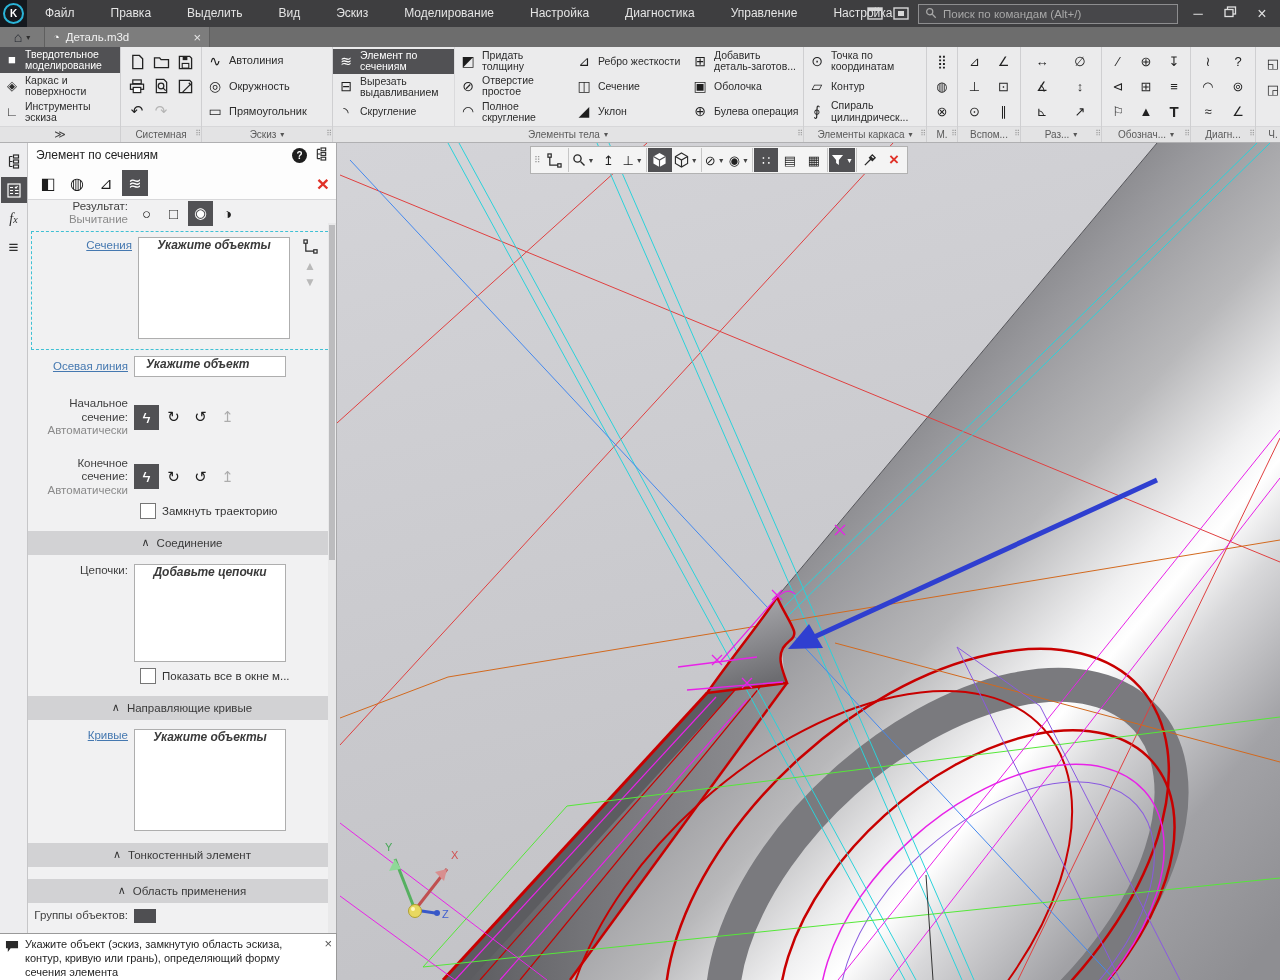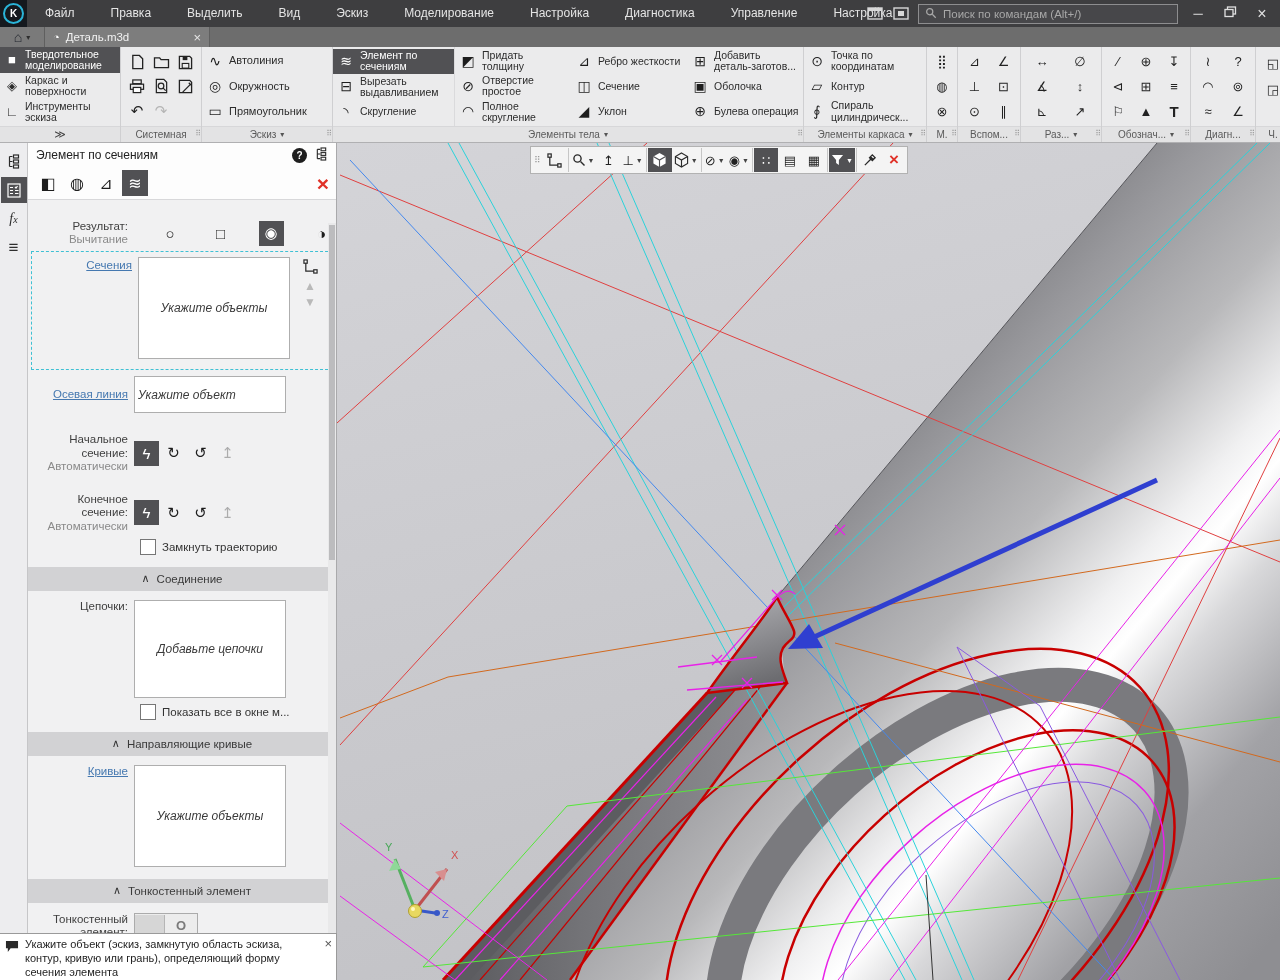--- a/index.html
+++ b/index.html
@@ -59,23 +59,23 @@
   .p-cmd{height:24px;background:#fdfdfd;display:flex;align-items:center;gap:8px;padding:0 8px;font-size:12px;color:#222;}
   .p-cmd .help{margin-left:auto;width:15px;height:15px;border-radius:50%;background:#1e1e1e;color:#fff;font-size:10px;font-weight:bold;display:flex;align-items:center;justify-content:center;}
   .p-ops{height:32px;background:#fdfdfd;border-bottom:1px solid #d8d8da;display:flex;align-items:center;gap:3px;padding:0 7px;}
   .op-btn{width:26px;height:26px;display:flex;align-items:center;justify-content:center;font-size:16px;color:#1d1d1d;}
   .op-btn.active{background:#515154;color:#fff;}
   .p-close{margin-left:auto;color:#e03228;font-size:21px;font-weight:bold;line-height:1;}
   .prow{display:flex;align-items:flex-start;margin:5px 0;}
   .lblcol{width:106px;text-align:right;padding-right:6px;box-sizing:border-box;color:#3f3f3f;line-height:1.15;}
   .lblcol .sub{color:#8a8a8a;}
   .link{color:#4578b0;text-decoration:underline;}
-  .box{width:152px;border:1px solid #aeaeae;background:#fff;box-sizing:border-box;display:flex;align-items:center;justify-content:center;}
+  .box{width:152px;border:1px solid #aeaeae;background:#fff;box-sizing:border-box;display:flex;align-items:flex-start;justify-content:center;font-weight:bold;}
   .ph{font-style:italic;color:#3a3a3a;font-size:12px;}
-  .input{height:37px;justify-content:flex-start;padding:0 3px;}
+  .input{height:21px;justify-content:flex-start;padding:0 11px;}
   .sidecol{width:40px;display:flex;flex-direction:column;align-items:center;gap:6px;padding-top:2px;}
   .sidecol .arrow{color:#b9b9b9;font-size:12px;line-height:.8;}
   .dashed-sec{border:1px dashed #3fc0d4;margin:3px 3px 6px 3px;padding:3px 0 8px 0;}
   .mini-btn{width:25px;height:25px;display:flex;align-items:center;justify-content:center;font-size:15px;color:#1d1d1d;margin-right:2px;}
   .mini-btn.active{background:#515154;color:#fff;}
   .mini-btn.disabled{opacity:.32;}
   .cbrow{display:flex;align-items:center;margin:6px 0 6px 112px;gap:6px;}
   .checkbox{width:14px;height:14px;border:1px solid #767676;background:#fff;flex:0 0 14px;}
   .sec-h{height:24px;background:#d2d2d4;display:flex;align-items:center;justify-content:center;gap:7px;color:#3a3a3a;margin-top:12px;font-size:11.5px;}
   .sec-h .collapse{font-size:11px;color:#333;}
@@ -475,21 +475,21 @@
         </span>
       </div>
       <div class="p-ops">
         <span class="op-btn">◧</span>
         <span class="op-btn">◍</span>
         <span class="op-btn">⊿</span>
         <span class="op-btn active">≋</span>
         <span class="p-close">×</span>
       </div>
 
-      <div class="prow" style="align-items:center;margin-top:20px;justify-content:space-between;">
+      <div class="prow" style="align-items:center;margin-top:0;">
         <div class="lblcol">
           <div>Результат:</div>
           <div class="sub">Вычитание</div>
         </div>
         <span class="mini-btn">○</span>
         <span class="mini-btn">□</span>
         <span class="mini-btn active">◉</span>
         <span class="mini-btn">◑</span>
       </div>
 
@@ -572,30 +572,20 @@
         <div class="lblcol"><span class="link">Кривые</span></div>
         <div class="box" style="height:102px;">
           <span class="ph">Укажите объекты</span>
         </div>
       </div>
 
       <div class="sec-h">
           <span class="collapse">∧</span>
           <span>Тонкостенный элемент</span>
         </div>
-      <div class="prow" style="align-items:center;margin-top:10px;">
-        <div class="lblcol">
-          <div>Тонкостенный</div>
-          <div>элемент:</div>
-        </div>
-        <div class="toggle">
-          <div class="thumb"></div>
-          <div class="oo">O</div>
-        </div>
-      </div>
 
       <div class="sec-h">
           <span class="collapse">∧</span>
           <span>Область применения</span>
         </div>
       <div class="prow" style="align-items:center;margin-top:6px;">
         <div class="lblcol">Группы объектов:</div>
         <span class="darkchip"></span>
       </div>
 

